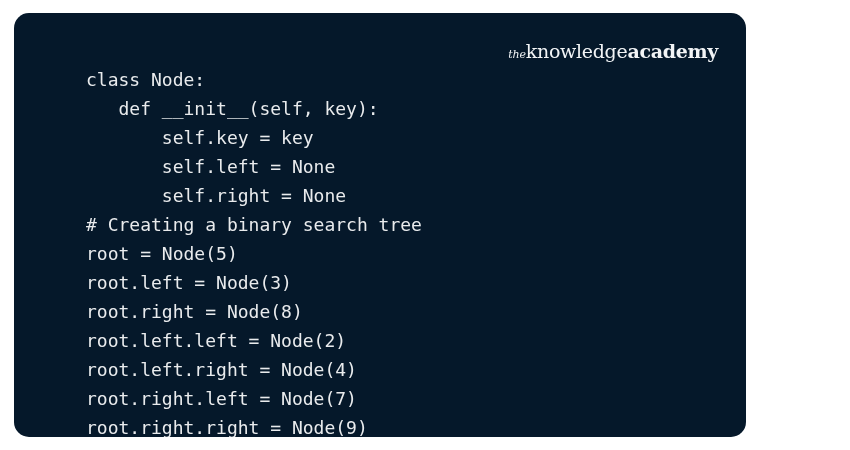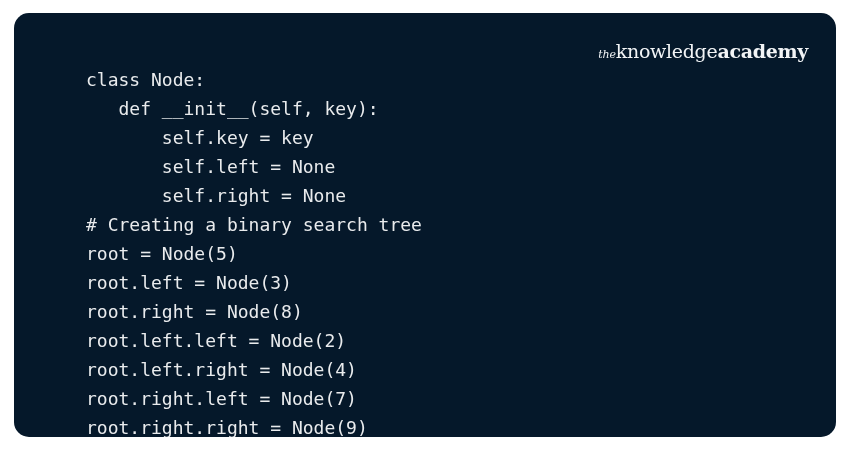--- a/index.html
+++ b/index.html
@@ -11,21 +11,21 @@
     width: 850px;
     height: 450px;
     overflow: hidden;
     font-family: "DejaVu Sans", sans-serif;
   }
 
   #card {
     position: absolute;
     left: 14px;
     top: 13px;
-    width: 822px;
+    width: 732px;
     height: 424px;
     background: #05182a;
     border-radius: 15px;
     box-sizing: border-box;
     overflow: hidden;
   }
 
   #brand {
     position: absolute;
     right: 28px;

